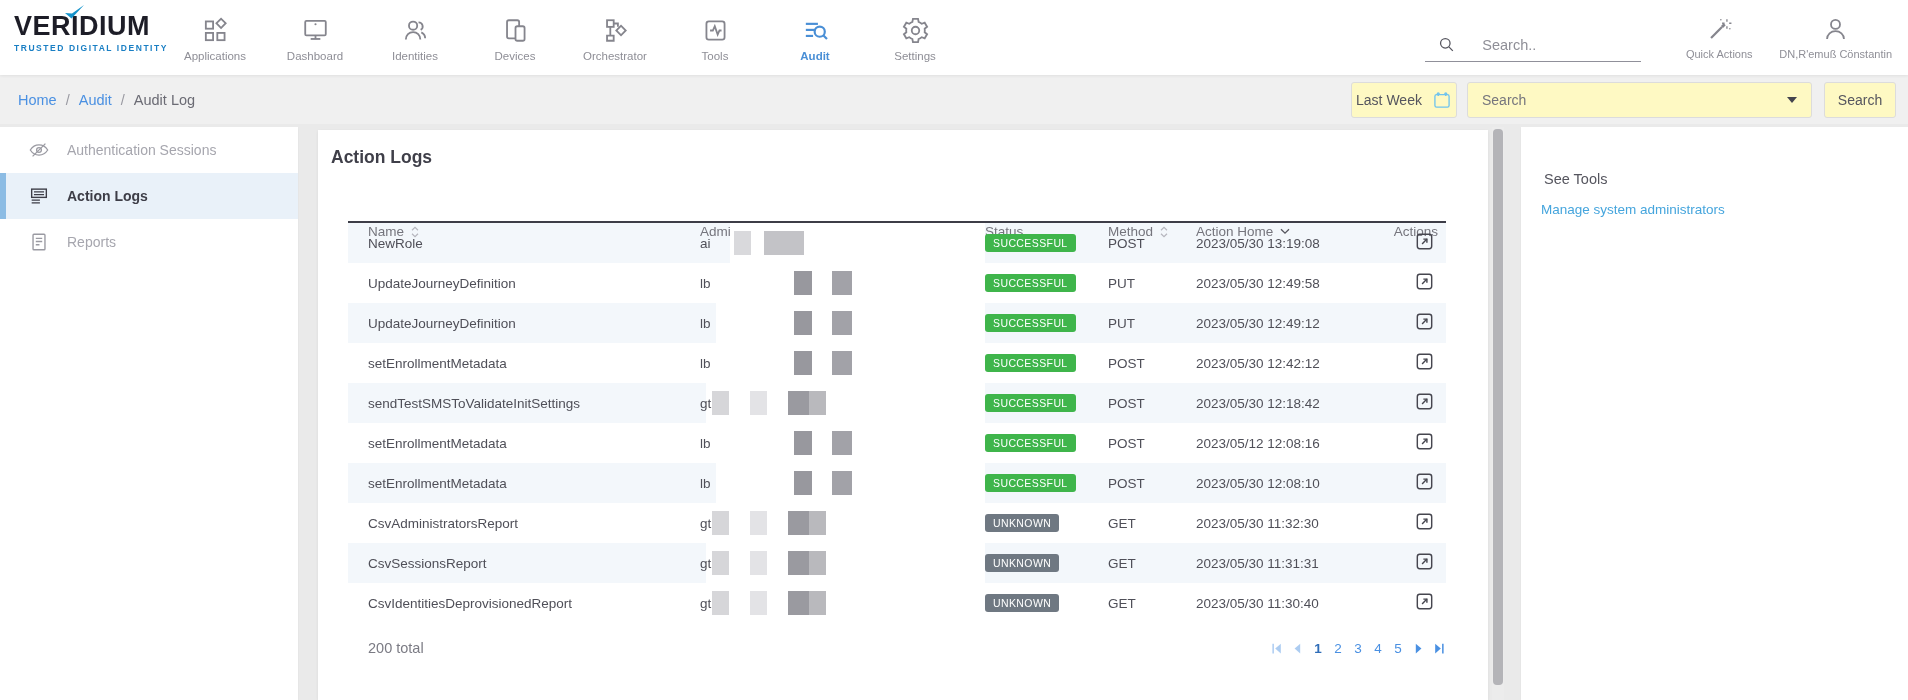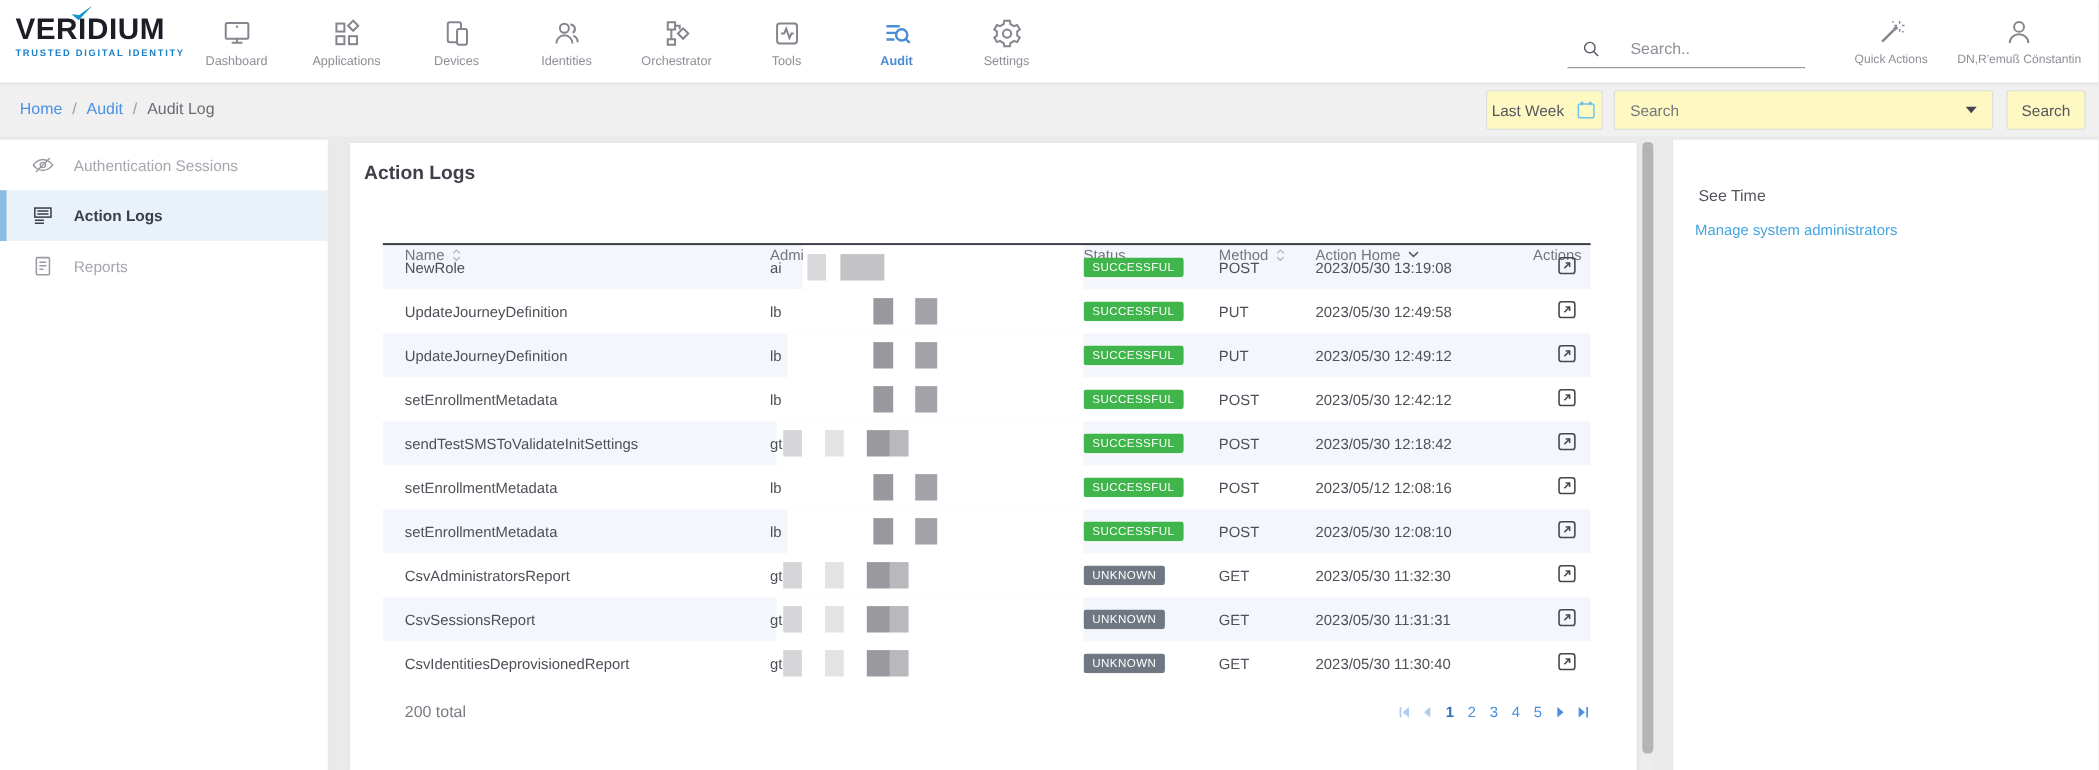--- a/index.html
+++ b/index.html
@@ -70,21 +70,21 @@
   .cell{overflow:hidden;white-space:nowrap;}
   .cell-name{padding-left:20px;}
   .cell-admin{position:relative;height:100%;display:flex;align-items:center;}
   .admin-patch{position:absolute;top:0;bottom:0;background:#fff;}
   .admin-prefix{position:relative;z-index:1;}
   .admin-block{position:absolute;top:8px;height:24px;z-index:1;}
   .badge{display:inline-block;padding:3px 8px;border-radius:3px;color:#fff;font-size:10.5px;letter-spacing:.4px;}
   .cell-actions{display:flex;justify-content:flex-end;padding-right:10px;}
   .action-btn{color:#46464f;cursor:pointer;background:none;border:none;padding:0;}
   .action-btn svg{width:23px;height:23px;}
-  .tfoot{display:flex;justify-content:space-between;align-items:flex-start;margin-top:17px;}
+  .tfoot{display:flex;justify-content:space-between;align-items:flex-end;margin-top:17px;}
   .total{color:#7b7b84;font-size:14.5px;padding-left:20px;}
   .pager{display:flex;align-items:center;gap:8px;font-size:13.5px;}
   .pg-btn{background:none;border:none;padding:0;color:#4a90e2;cursor:pointer;line-height:0;}
   .pg-btn svg{width:13px;height:13px;}
   .pg-btn.dim{opacity:.45;}
   .pg-num{color:#4a90e2;cursor:pointer;min-width:12px;text-align:center;}
   .pg-num.current{color:#2f6db8;font-weight:bold;}
 
   
   .vscroll{position:absolute;left:1492px;top:127px;width:12px;height:573px;background:#ececec;}
@@ -108,58 +108,58 @@
             </svg>
         </span>
       </div>
       <div class="logo-tag">TRUSTED DIGITAL IDENTITY</div>
     </div>
 
     <nav class="mainnav" id="mainnav">
         <div class="nav-item">
      <span class="icn ">
             <svg viewBox="0 0 24 24" fill="none" stroke="currentColor" stroke-width="1.5">
+              <rect x="4" y="4.5" width="6" height="6"></rect>
+              <rect x="4" y="14" width="6" height="6"></rect>
+              <rect x="13.5" y="14" width="6" height="6"></rect>
+              <rect x="13.9" y="3.4" width="5.4" height="5.4" transform="rotate(45 16.6 6.1)"></rect>
+            </svg>
+          </span>
+     <span class="nav-label">Applications</span>
+   </div>
+        <div class="nav-item">
+     <span class="icn ">
+            <svg viewBox="0 0 24 24" fill="none" stroke="currentColor" stroke-width="1.5">
               <rect x="3.5" y="4" width="17" height="12" rx="1"></rect>
               <circle cx="12" cy="6.8" r=".9" fill="currentColor" stroke="none"></circle>
               <path d="M12 16v3"></path>
               <path d="M8 19h8"></path>
             </svg>
           </span>
      <span class="nav-label">Dashboard</span>
-   </div>
-        <div class="nav-item">
-     <span class="icn ">
-            <svg viewBox="0 0 24 24" fill="none" stroke="currentColor" stroke-width="1.5">
-              <rect x="4" y="4.5" width="6" height="6"></rect>
-              <rect x="4" y="14" width="6" height="6"></rect>
-              <rect x="13.5" y="14" width="6" height="6"></rect>
-              <rect x="13.9" y="3.4" width="5.4" height="5.4" transform="rotate(45 16.6 6.1)"></rect>
-            </svg>
-          </span>
-     <span class="nav-label">Applications</span>
-   </div>
-        <div class="nav-item">
-     <span class="icn ">
-            <svg viewBox="0 0 24 24" fill="none" stroke="currentColor" stroke-width="1.5">
-              <rect x="5" y="3.5" width="10" height="15" rx="1.5"></rect>
-              <rect x="12" y="8.5" width="7.5" height="12" rx="1.5" fill="#ffffff"></rect>
-            </svg>
-          </span>
-     <span class="nav-label">Devices</span>
    </div>
         <div class="nav-item">
      <span class="icn ">
             <svg viewBox="0 0 24 24" fill="none" stroke="currentColor" stroke-width="1.5">
               <circle cx="10" cy="8" r="3.4"></circle>
               <path d="M4 19.5c0-3.6 2.7-6.2 6-6.2s6 2.6 6 6.2"></path>
               <path d="M14.5 5.2a3.4 3.4 0 0 1 1.8 6.3"></path>
               <path d="M16.8 13.5c2 .9 3.2 2.8 3.2 5"></path>
             </svg>
           </span>
      <span class="nav-label">Identities</span>
+   </div>
+        <div class="nav-item">
+     <span class="icn ">
+            <svg viewBox="0 0 24 24" fill="none" stroke="currentColor" stroke-width="1.5">
+              <rect x="5" y="3.5" width="10" height="15" rx="1.5"></rect>
+              <rect x="12" y="8.5" width="7.5" height="12" rx="1.5" fill="#ffffff"></rect>
+            </svg>
+          </span>
+     <span class="nav-label">Devices</span>
    </div>
         <div class="nav-item">
      <span class="icn ">
             <svg viewBox="0 0 24 24" fill="none" stroke="currentColor" stroke-width="1.5">
               <rect x="5" y="3.5" width="5.5" height="5.5"></rect>
               <path d="M7.7 9v7"></path>
               <path d="M5 16.2h5.5v4.3H5z"></path>
               <rect x="13.8" y="9.2" width="5.5" height="5.5" transform="rotate(45 16.5 12)"></rect>
               <path d="M10.7 6.2h3.3v2.6"></path>
             </svg>
@@ -612,17 +612,17 @@
           </div>
       </div>
     </div>
   </main>
 
   <div class="vscroll">
     <div class="vthumb"></div>
   </div>
 
   <aside class="rightpanel">
-    <div class="see-more-title">See Time</div>
+    <div class="see-more-title">See Tools</div>
     <a class="see-more-link">Manage system administrators</a>
   </aside>
 
 </div>
 
 </body></html>

